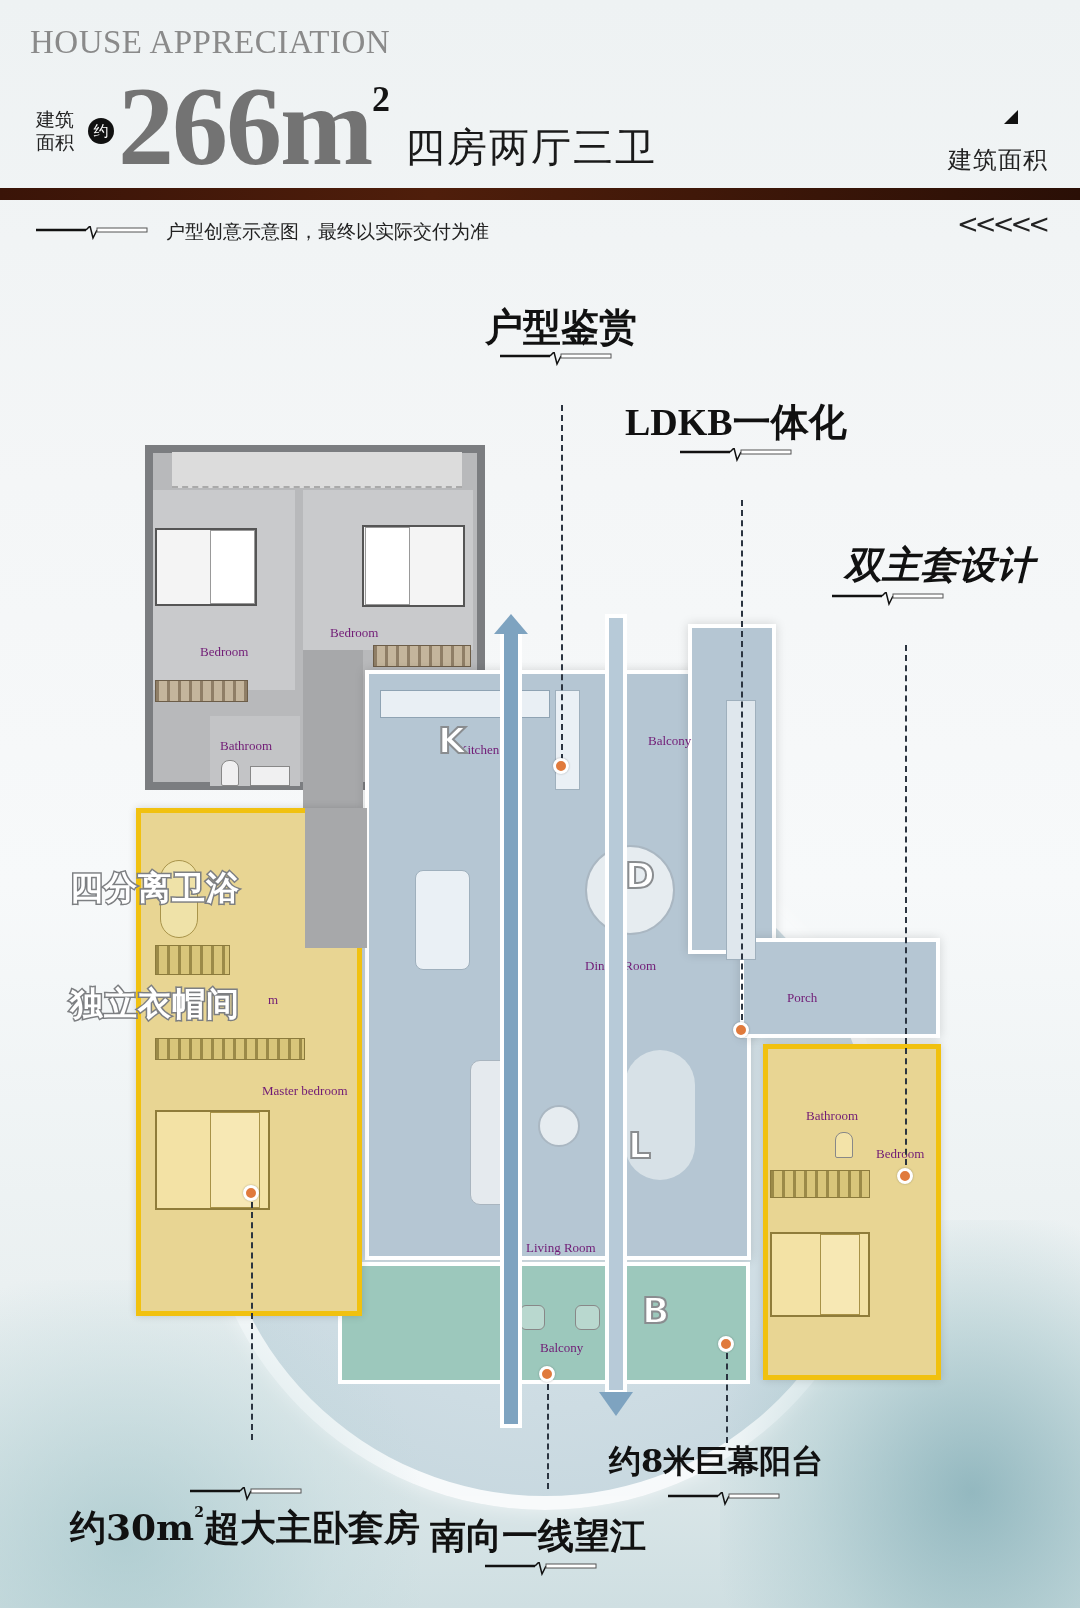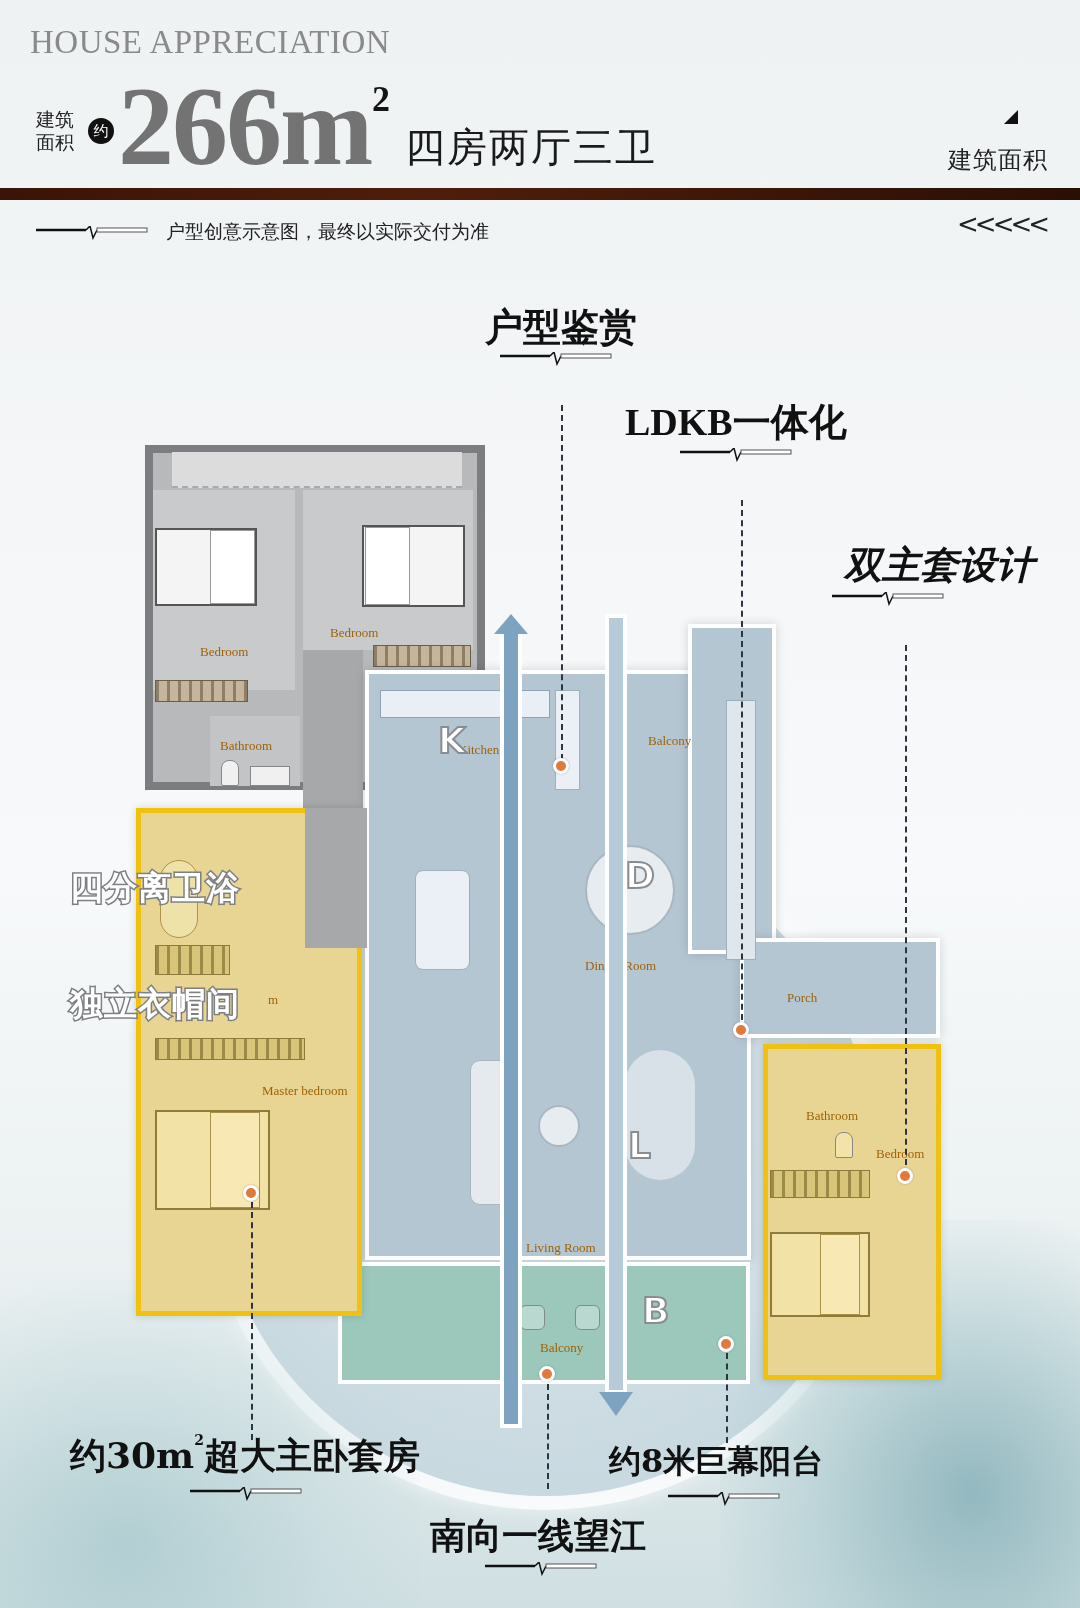--- a/index.html
+++ b/index.html
@@ -94,21 +94,21 @@
 
   
   .plan { position: absolute; left: 0; top: 0; }
   .room { position: absolute; }
   .gray-block { background: #b8b9bb; border: 8px solid #7b7d80; }
   .gray-floor { background: #c9cacc; }
   .blue-block { background: #b5c6d3; border: 4px solid #fff; box-shadow: 0 0 10px rgba(0,0,0,0.15); }
   .yellow-block { background: #e8d593; border: 5px solid #f1c10f; box-shadow: 0 0 8px rgba(0,0,0,0.15); }
   .green-block { background: #9cc8bc; border: 4px solid #fff; }
   .room-label {
-    position: absolute; font-family: "Liberation Serif", serif; font-size: 13px; color: #a16207;
+    position: absolute; font-family: "Liberation Serif", serif; font-size: 13px; color: #701a75;
     white-space: nowrap;
   }
   .room-letter {
     position: absolute; font-family: "DejaVu Sans", sans-serif; font-weight: bold; font-size: 36px;
     color: #fff; -webkit-text-stroke: 2px #8a8d90; text-stroke: 2px #8a8d90;
   }
   .feature-tag {
     position: absolute; font-family: "DejaVu Sans", sans-serif; font-weight: bold; font-size: 33px;
     color: #fff; -webkit-text-stroke: 3px #7d7f82; letter-spacing: 1px;
     paint-order: stroke fill; white-space: nowrap;
@@ -268,21 +268,21 @@
     <rect x="61" y="2" width="50" height="4" fill="#fff" stroke="#555" stroke-width="1"></rect>
   </svg>
 
 <div class="anno anno-lg" style="left:844px;top:540px;font-style:italic;">双主套设计</div>
 <svg class="wave" style="left:832px;top:592px;" width="112" height="14" viewBox="0 0 112 14">
     <line x1="0" y1="4" x2="50" y2="4" stroke="#111" stroke-width="2.5"></line>
     <polyline points="50,4 54,0 57,12 61,4" fill="none" stroke="#111" stroke-width="1.5"></polyline>
     <rect x="61" y="2" width="50" height="4" fill="#fff" stroke="#555" stroke-width="1"></rect>
   </svg>
 
-<div class="anno anno-lg" style="left:70px;top:1432px;font-size:36px;">
+<div class="anno anno-lg" style="left:70px;top:1504px;font-size:36px;">
   <span>约30m</span><sup style="font-size:14px;vertical-align:top;">2</sup><span>超大主卧套房</span>
 </div>
 <svg class="wave" style="left:190px;top:1487px;" width="112" height="14" viewBox="0 0 112 14">
     <line x1="0" y1="4" x2="50" y2="4" stroke="#111" stroke-width="2.5"></line>
     <polyline points="50,4 54,0 57,12 61,4" fill="none" stroke="#111" stroke-width="1.5"></polyline>
     <rect x="61" y="2" width="50" height="4" fill="#fff" stroke="#555" stroke-width="1"></rect>
   </svg>
 
 <div class="anno anno-lg" style="left:609px;top:1440px;font-size:32px;">约8米巨幕阳台</div>
 <svg class="wave" style="left:668px;top:1492px;" width="112" height="14" viewBox="0 0 112 14">

